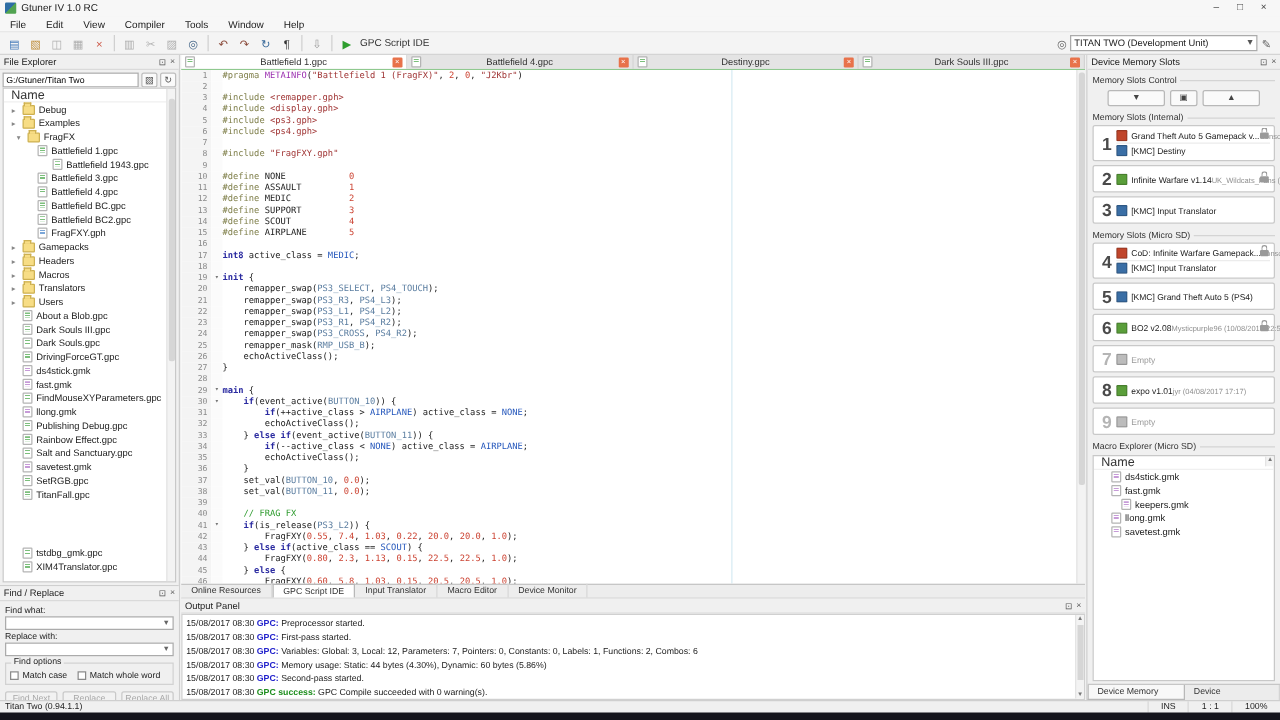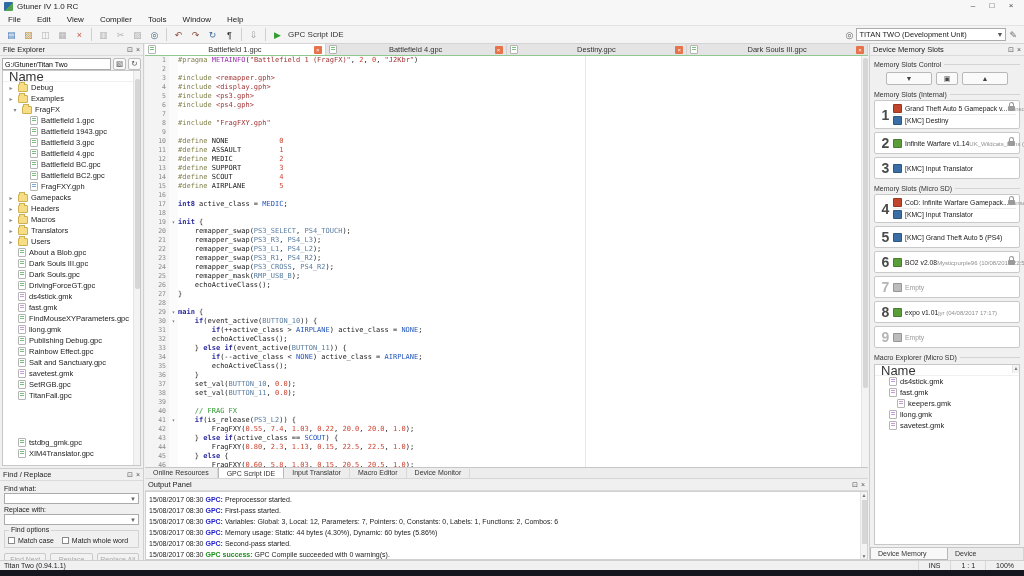--- a/index.html
+++ b/index.html
@@ -32,21 +32,21 @@
   .panel-header { height:12px; background:#f0f0f0; border-bottom:1px solid #dadada; display:flex; align-items:center; padding:0 3px; font-size:7.5px; color:#222; }
   .ph-icons { margin-left:auto; display:flex; gap:3px; color:#555; font-size:7px; }
 
   
   .path-row { display:flex; align-items:center; gap:2px; padding:2px 2px; }
   .path-input { flex:1; height:12px; border:1px solid #ababab; background:#fff; font-size:7px; font-family:"Liberation Sans",sans-serif; padding:0 2px; min-width:0; }
   .sq-btn { width:13px; height:12px; border:1px solid #bdbdbd; background:#fafafa; font-size:7.5px; line-height:10px; text-align:center; color:#555; border-radius:2px; }
   .tree-wrap { position:absolute; top:26px; left:2px; right:2px; bottom:94px; background:#fff; border:1px solid #c8c8c8; overflow:hidden; }
   .tree-scroll { position:absolute; right:0; top:0; bottom:0; width:7px; background:#f3f3f3; border-left:1px solid #e4e4e4; }
   .tree-thumb { position:absolute; top:8px; left:1px; width:5px; height:210px; background:#d6d6d6; border-radius:2px; }
-  .tree-header { height:11px; line-height:11px; padding-left:6px; font-size:13px; color:#333; border-bottom:1px solid #f0f0f0; }
+  .tree-header { height:11px; line-height:11px; padding-left:6px; font-size:10px; color:#333; border-bottom:1px solid #f0f0f0; }
   .tree-item { height:11px; display:flex; align-items:center; gap:3px; font-size:7.5px; color:#222; white-space:nowrap; }
   .tw-arrow { width:8px; text-align:center; color:#888; font-size:6px; flex:none; }
   .folder-icon { width:10px; height:8px; background:#f7dd85; border:1px solid #cdb051; border-radius:1px; position:relative; flex:none; }
   .folder-icon::before { content:""; position:absolute; top:-3px; left:0; width:4px; height:2px; background:#f7dd85; border:1px solid #cdb051; border-bottom:none; }
   .file-icon { width:8px; height:9px; background:#fff; border:1px solid #b4b4b4; border-radius:1px; position:relative; flex:none; }
   .file-icon::before { content:""; position:absolute; left:1px; right:1px; top:1px; height:4px; }
   .file-gpc::before { background:repeating-linear-gradient(#7cbf7c 0 1px, #fff 1px 2px); }
   .file-gph::before { background:repeating-linear-gradient(#7ca7d8 0 1px, #fff 1px 2px); }
   .file-gmk::before { background:repeating-linear-gradient(#c79bd8 0 1px, #fff 1px 2px); }
 
@@ -215,21 +215,21 @@
             <div class="tree-item" style="padding-left: 8px;">
               <span class="tw-arrow">▾</span>
               <span class="folder-icon"></span>
               <span>FragFX</span>
             </div>
             <div class="tree-item" style="padding-left: 16px;">
               <span class="tw-arrow"></span>
               <span class="file-icon file-gpc"></span>
               <span>Battlefield 1.gpc</span>
             </div>
-            <div class="tree-item" style="padding-left: 16px; text-align: center;">
+            <div class="tree-item" style="padding-left: 28px; text-align: center;">
               <span class="tw-arrow"></span>
               <span class="file-icon file-gpc"></span>
               <span>Battlefield 1943.gpc</span>
             </div>
             <div class="tree-item" style="padding-left: 16px;">
               <span class="tw-arrow"></span>
               <span class="file-icon file-gpc"></span>
               <span>Battlefield 3.gpc</span>
             </div>
             <div class="tree-item" style="padding-left: 16px;">

